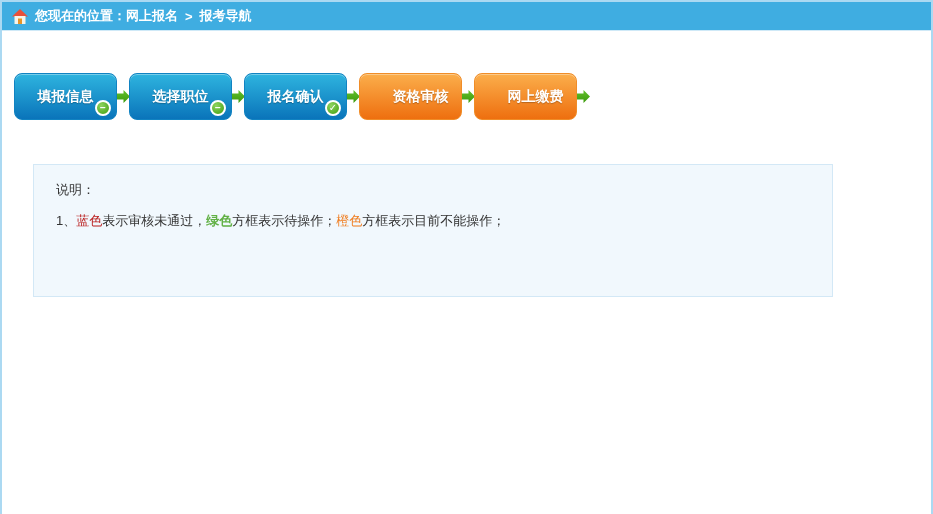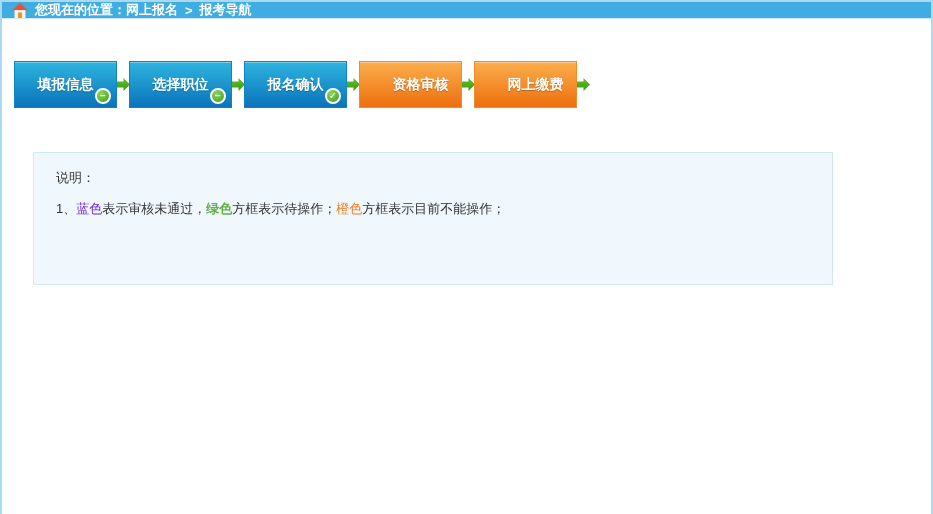--- a/index.html
+++ b/index.html
@@ -10,39 +10,39 @@
   }
   .page {
     width: 933px; height: 514px;
     border: 2px solid #abd9f2;
     border-bottom: none;
     background: #fff;
     overflow: hidden;
   }
   
   .topbar {
-    height: 17px;
+    height: 29px;
     background: #3fade1;
     border-bottom: 1px solid #cfe9f7;
     display: flex; align-items: center;
     padding: 0 10px;
     color: #fff; font-size: 13px; font-weight: bold;
     white-space: pre;
   }
   .topbar .home { display: inline-flex; margin-right: 7px; }
   .topbar a.crumb { color: #fff; text-decoration: none; cursor: pointer; }
   .topbar .sep { margin: 0 7px; }
   
   .steps {
     display: flex; align-items: center;
     margin: 42px 0 0 12px;
   }
   .step {
     width: 103px; height: 47px;
-    border-radius: 0;
+    border-radius: 8px;
     display: flex; align-items: center; justify-content: center;
     color: #fff; font-size: 14px; font-weight: bold;
     position: relative;
     text-shadow: 0 1px 1px rgba(0,0,0,0.25);
   }
   .step.blue {
     background: linear-gradient(#2eb4df, #0a74ba);
     border: 1px solid #1183c2;
     box-shadow: inset 0 1px 0 rgba(255,255,255,0.35);
     cursor: pointer;
@@ -70,21 +70,21 @@
   
   .note {
     margin: 44px 0 0 31px;
     width: 800px; height: 133px;
     background: #f1f8fd;
     border: 1px solid #d3e8f6;
     padding: 15px 0 0 22px;
     font-size: 13px; color: #333;
   }
   .note p { line-height: 20px; margin-bottom: 11px; white-space: pre-wrap; }
-  .t-blue   { color: #6d28d9; }
+  .t-blue   { color: #b91c1c; }
   .t-green  { color: #62b146; font-weight: bold; }
   .t-orange { color: #ef7c1e; }
   .mini-icon {
     display: inline-flex; width: 14px; height: 14px;
     border-radius: 50%;
     align-items: center; justify-content: center;
     color: #fff; font-size: 10px; font-weight: bold; line-height: 1;
     vertical-align: -2px;
     margin: 0 2px 0 5px;
     border: 1px solid #fff;

